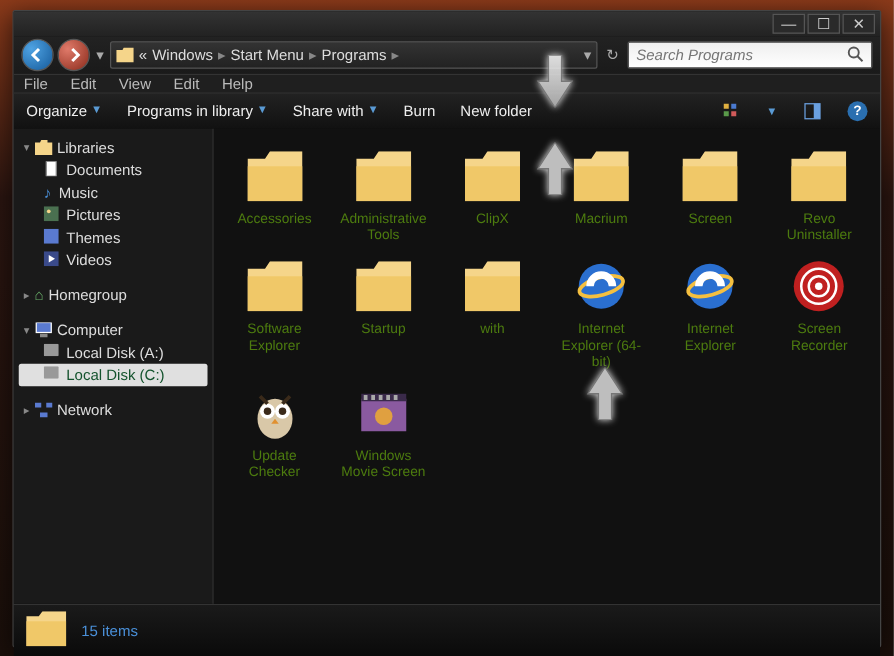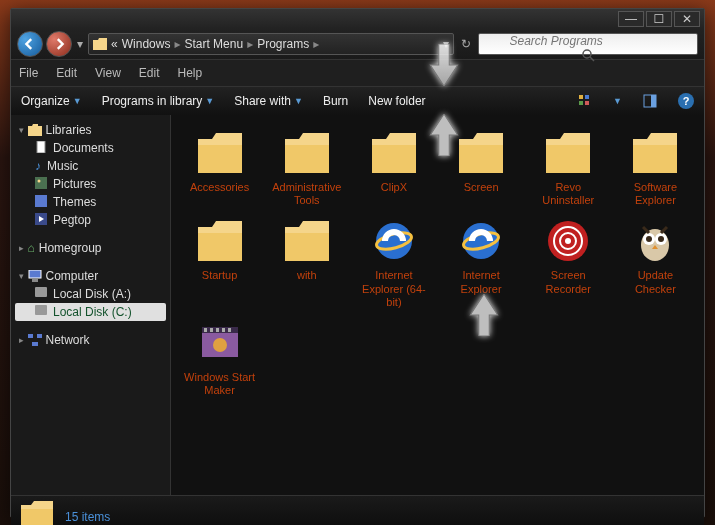--- a/index.html
+++ b/index.html
@@ -8,42 +8,42 @@
 .titlebar { height:20px; display:flex; justify-content:flex-end; align-items:center; padding:0 4px; background:linear-gradient(#333,#222); gap:2px; }
 .winbtn { width:26px; height:16px; display:flex; align-items:center; justify-content:center; color:#ccc; border:1px solid #555; background:#2a2a2a; }
 .navbar { height:30px; display:flex; align-items:center; padding:2px 6px; background:linear-gradient(#222,#1a1a1a); gap:3px; }
 .navbtn { width:26px; height:26px; border-radius:50%; border:1px solid #555; display:flex; align-items:center; justify-content:center; }
 .navbtn.back { background:radial-gradient(circle at 30% 30%,#4fa3e3,#155a9a); }
 .navbtn.fwd { background:radial-gradient(circle at 30% 30%,#e07a6a,#8a2a1a); }
 .navchev { color:#aaa; padding:0 2px; }
 .breadcrumb { flex:1; height:22px; background:linear-gradient(#333,#222); border:1px solid #555; border-radius:2px; display:flex; align-items:center; padding:0 4px; gap:4px; color:#ddd; }
 .breadcrumb .sep { color:#888; }
 .bdrop { margin-left:auto; color:#aaa; }
-.searchbox { width:220px; height:22px; background:linear-gradient(#eee,#fff); border:1px solid #555; border-radius:2px; display:flex; align-items:center; padding:0 6px;flex-direction:column; }
+.searchbox { width:196px; height:22px; background:linear-gradient(#eee,#fff); border:1px solid #555; border-radius:2px; display:flex; align-items:center; padding:0 6px; }
 .searchbox input { flex:1; border:0; background:transparent; font-style:italic; color:#666; outline:none; }
 .searchbox .sicon { color:#555; }
-.menubar { height:28px; display:flex; align-items:center; padding:0 8px; gap:18px; background:#1f1f1f; border-top:1px solid #333; border-bottom:1px solid #333; }
+.menubar { height:16px; display:flex; align-items:center; padding:0 8px; gap:18px; background:#1f1f1f; border-top:1px solid #333; border-bottom:1px solid #333; }
 .menubar span { color:#bbb; }
 .toolbar { height:28px; display:flex; align-items:center; padding:0 10px; background:linear-gradient(#222,#111); gap:20px; }
-.toolbar .tbtn { color:#eee; display:flex; align-items:center; gap:3px; }
+.toolbar .tbtn { color:#eee; display:flex; gap:3px; }
 .toolbar .chev { color:#5a9ad4; font-size:9px; }
 .toolbar .spacer { flex:1; }
 .viewico { width:16px; height:16px; display:inline-flex; align-items:center; justify-content:center; }
 .helpico { width:16px; height:16px; border-radius:50%; background:#2a6fb0; color:#fff; display:inline-flex; align-items:center; justify-content:center; font-weight:bold; font-size:11px; }
 .body { display:flex; height:380px; }
 .sidebar { width:160px; background:#1a1a1a; border-right:1px solid #333; padding:6px 4px; overflow:hidden; color:#ddd; }
 .sb-group { margin-bottom:10px; }
 .sb-group .hdr { display:flex; align-items:center; gap:4px; padding:2px 4px; }
 .sb-group .item { display:flex; gap:6px; padding:2px 0 2px 20px; }
 .sb-group .item.sel { background:#e0e0e0; color:#14532d; border-radius:2px; }
 .chev-s { color:#888; font-size:9px; }
 .ficon { width:14px; height:14px; display:inline-flex; align-items:center; justify-content:center; }
 .content { flex:1; background:#111; padding:12px 6px; overflow:auto; }
 .grid { display:grid; grid-template-columns:repeat(6,1fr); gap:6px 2px; }
-.gitem { display:flex; flex-direction:column; align-items:center; text-align:center; color:#c2410c; padding:2px; }
+.gitem { display:flex; flex-direction:column; align-items:center; text-align:center; color:#4d7c0f; padding:2px; }
 .gitem .gicon { width:48px; height:48px; margin-bottom:4px; display:flex; align-items:center; justify-content:center; }
 .gitem .lbl { font-size:11px; line-height:1.2; word-wrap:break-word; max-width:72px; }
 .folder-svg { fill:#f5d58a; }
 .statusbar { height:42px; background:linear-gradient(#1a1a1a,#0a0a0a); border-top:1px solid #333; display:flex; align-items:center; padding:0 10px; gap:12px; }
 .statusbar .bigicon { width:32px; height:32px; }
 .statusbar .stext { color:#4a90d9; }
 
 .arrow { position:absolute; width:32px; height:42px; pointer-events:none; opacity:.85; filter:drop-shadow(0 0 3px #fff); }
 .arrow svg { width:100%; height:100%; }
 </style>
@@ -170,21 +170,21 @@
             <svg width="12" height="12" viewBox="0 0 12 12">
               <rect width="12" height="12" fill="#5a7ad0"></rect>
             </svg>
             <span>Themes</span>
           </div>
         <div class="item">
             <svg width="12" height="12" viewBox="0 0 12 12">
               <rect width="12" height="12" fill="#3a4a8a"></rect>
               <path d="M4 3 L9 6 L4 9 Z" fill="#fff"></path>
             </svg>
-            <span>Pegtop</span>
+            <span>Videos</span>
           </div>
       </div>
       <div class="sb-group">
         <div class="hdr">
             <span class="chev-s">▸</span>
             <span style="color:#6ab06a">⌂</span>
             <span>Homegroup</span>
           </div>
       </div>
       <div class="sb-group">
@@ -243,20 +243,29 @@
             <div class="lbl">Administrative Tools</div>
           </div>
           <div class="gitem">
             <div class="gicon">
               <svg width="44" height="40" viewBox="0 0 44 40">
                 <path fill="#f5d58a" d="M0 6 L14 6 L18 0 L44 0 L44 40 L0 40 Z"></path>
                 <path fill="#f0c868" d="M0 12 L44 12 L44 40 L0 40 Z"></path>
               </svg>
             </div>
             <div class="lbl">ClipX</div>
+          </div>
+          <div class="gitem">
+            <div class="gicon">
+              <svg width="44" height="40" viewBox="0 0 44 40">
+                <path fill="#f5d58a" d="M0 6 L14 6 L18 0 L44 0 L44 40 L0 40 Z"></path>
+                <path fill="#f0c868" d="M0 12 L44 12 L44 40 L0 40 Z"></path>
+              </svg>
+            </div>
+            <div class="lbl">Macrium</div>
           </div>
           <div class="gitem">
             <div class="gicon">
               <svg width="44" height="40" viewBox="0 0 44 40">
                 <path fill="#f5d58a" d="M0 6 L14 6 L18 0 L44 0 L44 40 L0 40 Z"></path>
                 <path fill="#f0c868" d="M0 12 L44 12 L44 40 L0 40 Z"></path>
               </svg>
             </div>
             <div class="lbl">Screen</div>
           </div>
@@ -347,21 +356,21 @@
                 <rect x="4" y="10" width="36" height="26" fill="#8a5aa0"></rect>
                 <rect x="4" y="6" width="36" height="6" fill="#3a2a4a"></rect>
                 <rect x="6" y="7" width="3" height="4" fill="#aaa"></rect>
                 <rect x="12" y="7" width="3" height="4" fill="#aaa"></rect>
                 <rect x="18" y="7" width="3" height="4" fill="#aaa"></rect>
                 <rect x="24" y="7" width="3" height="4" fill="#aaa"></rect>
                 <rect x="30" y="7" width="3" height="4" fill="#aaa"></rect>
                 <circle cx="22" cy="24" r="7" fill="#e0a040"></circle>
               </svg>
             </div>
-            <div class="lbl">Windows Start Maker</div>
+            <div class="lbl">Windows Movie Screen</div>
           </div>
         </div>
     </div>
   </div>
 
   <div class="statusbar">
     <span class="bigicon">
       <svg width="32" height="28" viewBox="0 0 32 28">
           <path fill="#f5d58a" d="M0 4 L10 4 L13 0 L32 0 L32 28 L0 28 Z"></path>
           <path fill="#f0c868" d="M0 8 L32 8 L32 28 L0 28 Z"></path>

